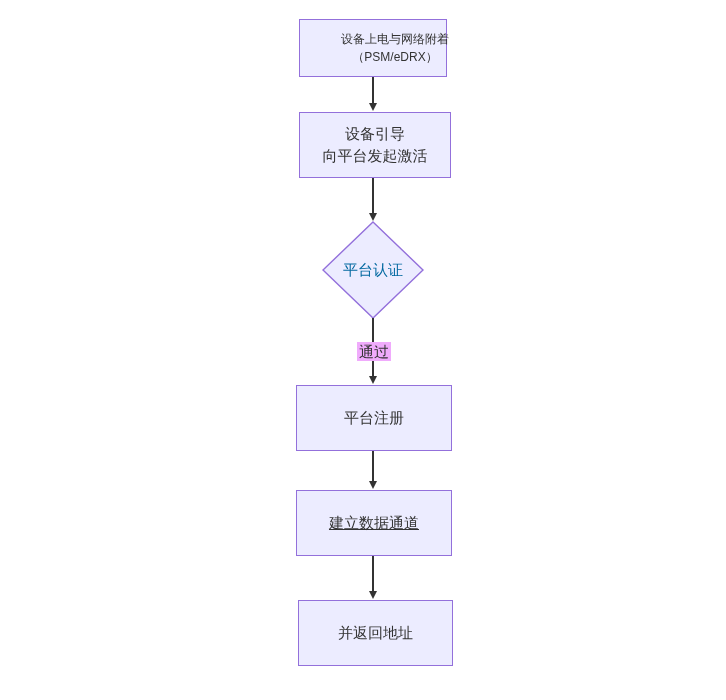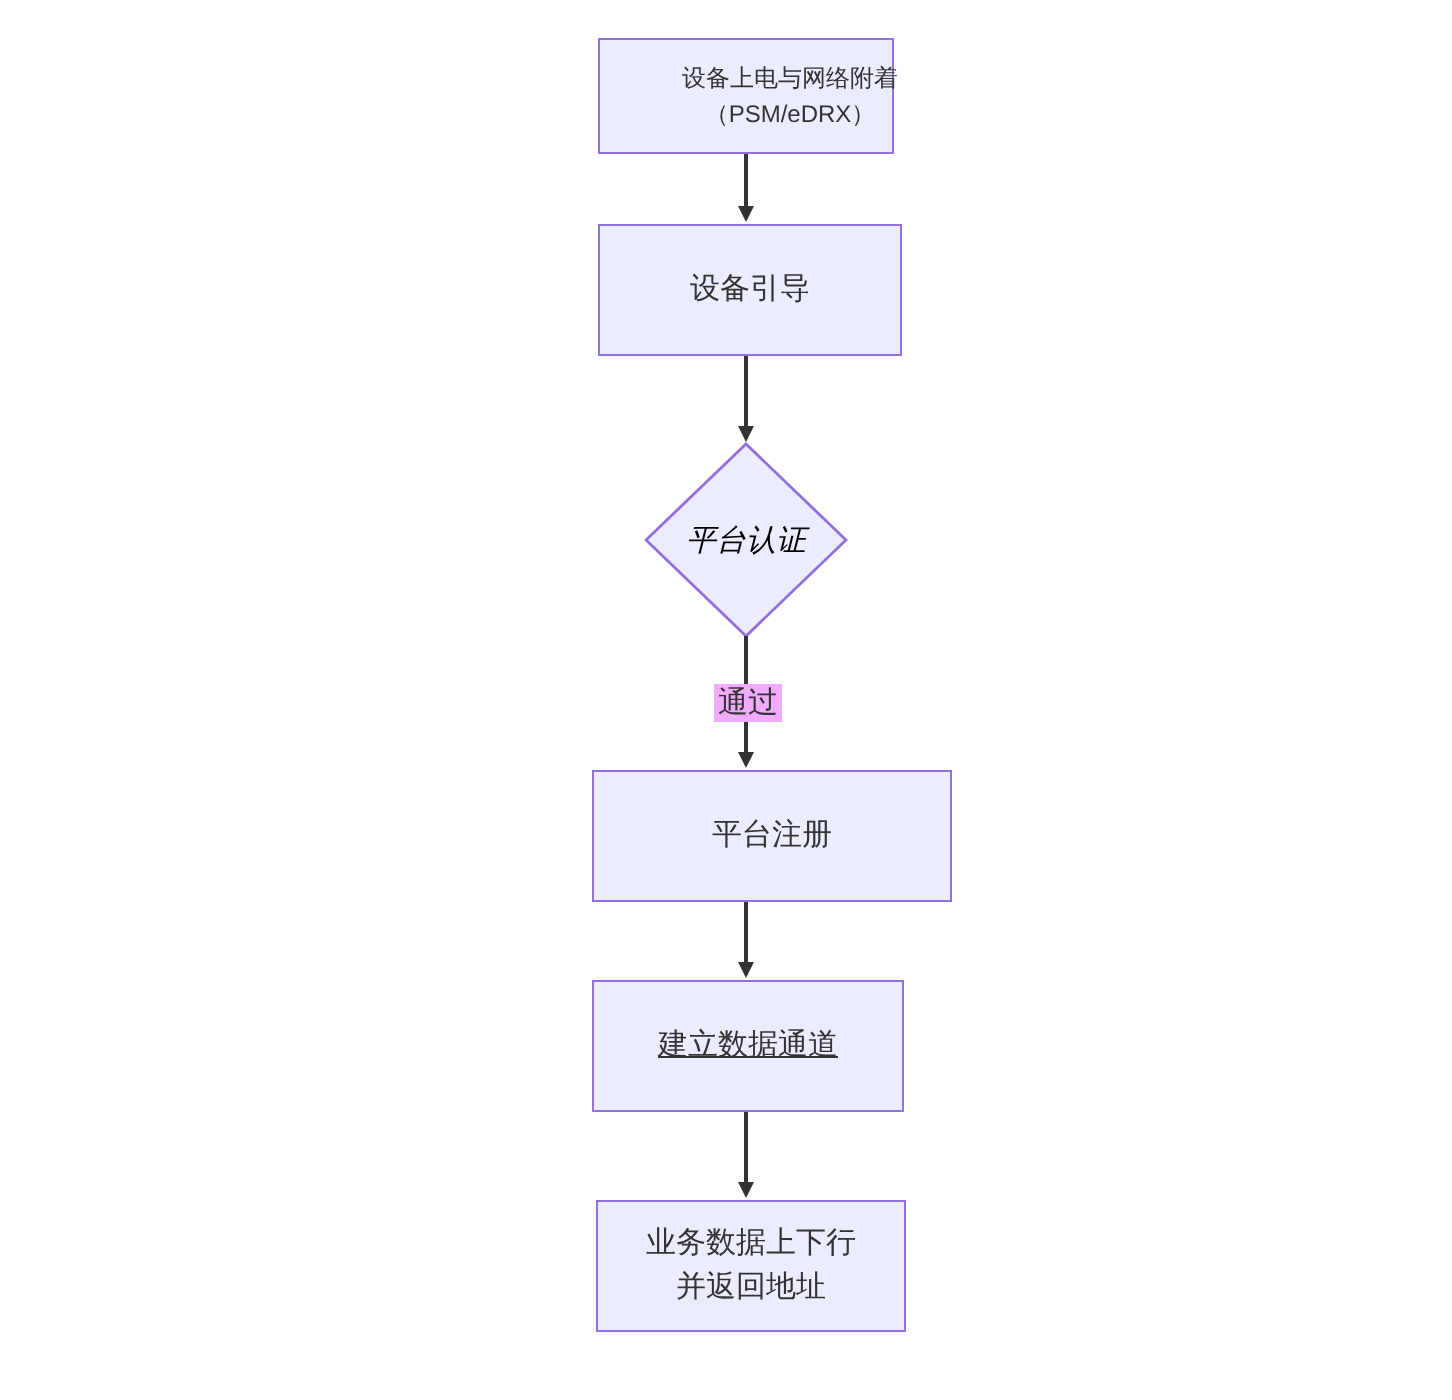--- a/index.html
+++ b/index.html
@@ -27,41 +27,40 @@
     justify-content: center;
     text-align: center;
     color: #333333;
   }
   .node-rect span { display: block; white-space: nowrap; }
   .fs-lg { font-size: 15px; line-height: 22px; }
   .fs-sm { font-size: 12px; line-height: 18px; padding-left: 44px; }
 
   .n1 { left: 299px; top: 19px;  width: 148px; height: 58px; }
   .n2 { left: 299px; top: 112px; width: 152px; height: 66px; }
-  .n4 { left: 296px; top: 385px; width: 180px; height: 66px; }
+  .n4 { left: 296px; top: 385px; width: 156px; height: 66px; }
   .n5 { left: 296px; top: 490px; width: 156px; height: 66px; text-decoration: underline; }
   .n6 { left: 298px; top: 600px; width: 155px; height: 66px; }
 
   
   .diamond-wrap {
     position: absolute;
     left: 322px; top: 221px;
     width: 102px; height: 98px;
   }
   .diamond-wrap svg { display: block; }
   .diamond-label {
     position: absolute;
     left: 0; top: 0; right: 0; bottom: 0;
     display: flex;
     align-items: center;
     justify-content: center;
     font-size: 15px;
-    color: #000000;
+    color: #0369a1;
     white-space: nowrap;
-    font-style: italic;
   }
 
   
   .edge {
     position: absolute;
     left: 368.5px;
     width: 9px;
   }
   .edge .shaft {
     position: absolute;
@@ -110,20 +109,21 @@
     <span>（PSM/eDRX）</span>
   </div>
 
   <div class="edge e1">
     <div class="shaft"></div>
     <div class="head"></div>
   </div>
 
   <div class="node-rect n2 fs-lg">
     <span>设备引导</span>
+    <span>向平台发起激活</span>
   </div>
 
   <div class="edge e2">
     <div class="shaft"></div>
     <div class="head"></div>
   </div>
 
   <div class="diamond-wrap">
     <svg width="102" height="98" viewBox="0 0 102 98">
       <polygon points="51,1 101,49 51,97 1,49" fill="#ECECFF" stroke="#9370DB" stroke-width="1.4"></polygon>
@@ -149,17 +149,16 @@
   <div class="node-rect n5 fs-lg">
     <span>建立数据通道</span>
   </div>
 
   <div class="edge e5">
     <div class="shaft"></div>
     <div class="head"></div>
   </div>
 
   <div class="node-rect n6 fs-lg">
-    <span>业务数据上下行</span>
     <span>并返回地址</span>
   </div>
 
 </div>
 
 </body></html>

